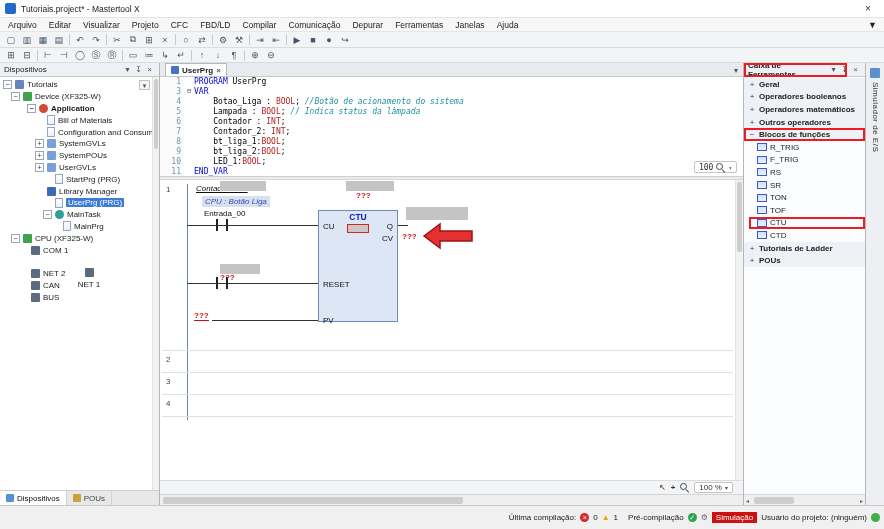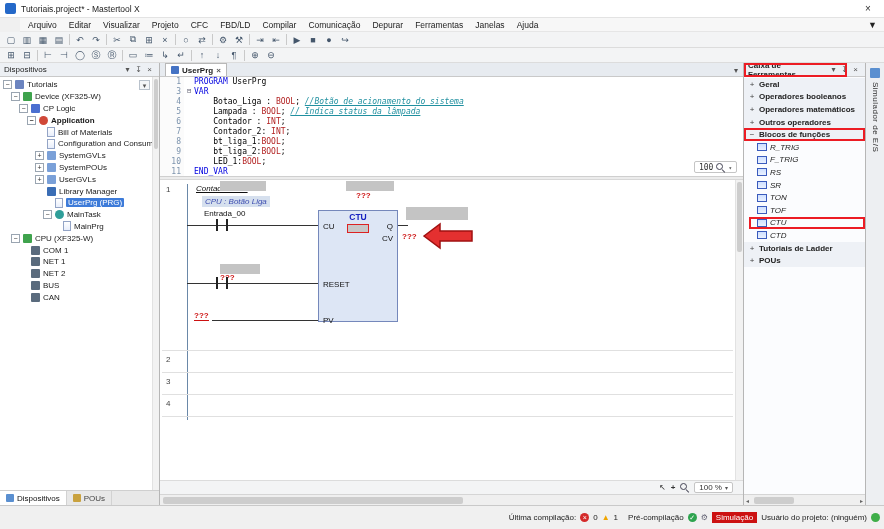--- a/index.html
+++ b/index.html
@@ -7,21 +7,21 @@
   body{font-family:"Liberation Sans",sans-serif;font-size:8px;color:#1a1a1a;background:#f0f0f0;overflow:hidden;}
   .window{position:relative;width:884px;height:529px;background:#f0f0f0;overflow:hidden;}
 
   
   .titlebar{height:18px;background:#fff;display:flex;align-items:center;padding:0 5px;gap:5px;border-bottom:1px solid #e3e3e3;}
   .app-icon{width:11px;height:11px;background:#2468c8;border-radius:2px;flex:none;}
   .title-text{font-size:8.5px;color:#222;}
   .win-btn{margin-left:auto;width:22px;text-align:center;font-size:10px;color:#333;}
 
   
-  .menubar{height:14px;display:flex;align-items:center;padding:0 2px;background:#f7f7f7;border-bottom:1px solid #e6e6e6;position:relative;margin-left:20px;}
+  .menubar{height:14px;display:flex;align-items:center;padding:0 2px;background:#f7f7f7;border-bottom:1px solid #e6e6e6;position:relative;}
   .menu-item{padding:0 6px;font-size:8.5px;color:#1c1c1c;}
   .filter-icon{position:absolute;right:7px;top:2px;color:#222;font-size:9px;}
 
   
   .toolbar{display:flex;align-items:center;padding:0 3px;background:#f3f4f5;border-bottom:1px solid #dcdcdc;}
   #toolbar1{height:16px;}#toolbar2{height:15px;}
   .tb-icon{width:16px;height:13px;display:flex;align-items:center;justify-content:center;font-size:9px;color:#44566b;}
   .tb-sep{width:1px;height:11px;background:#c9c9c9;margin:0 2px;}
 
   
@@ -63,21 +63,21 @@
   .tabbar{height:14px;background:#e7ebf0;display:flex;align-items:flex-end;border-bottom:1px solid #c9c9c9;position:relative;}
   .etab{height:13px;background:#fff;border:1px solid #b8b8b8;border-bottom:none;display:flex;align-items:center;gap:3px;padding:0 5px;margin-left:5px;font-size:8px;font-weight:bold;}
   .eticon{width:8px;height:8px;background:#4573c4;border-radius:1px;}
   .etab-close{font-weight:bold;color:#555;}
   .tab-dd{position:absolute;right:5px;top:3px;color:#555;font-size:8px;}
   .code-pane{height:100px;position:relative;background:#fff;font-family:"DejaVu Sans Mono","Liberation Mono",monospace;font-size:8px;border-bottom:1px solid #cfcfcf;overflow:hidden;}
   .code-line{display:flex;height:10px;line-height:10px;white-space:pre;}
   .gutter{width:24px;text-align:right;color:#7c93ad;padding-right:3px;flex:none;background:#fbfbfb;}
   .fold{width:10px;flex:none;text-align:center;color:#667;font-size:7px;}
   .fold.has{line-height:9px;}
-  .kw{color:#0000e0;}.ty{color:#b22222;}.cm{color:#2090a0;font-style:italic;text-decoration:underline;}.id{color:#000;}
+  .kw{color:#0000e0;}.ty{color:#b22222;}.cm{color:#2090a0;font-style:italic;}.id{color:#000;}
   .code-zoom{position:absolute;right:6px;bottom:3px;display:flex;align-items:center;gap:3px;background:#fff;border:1px solid #c5c5c5;border-radius:2px;padding:0 4px;height:12px;font-size:8px;color:#333;}
   .splitter{height:3px;background:#ececec;border-bottom:1px solid #d8d8d8;}
   .mag{position:relative;width:9px;height:9px;display:inline-block;}
   .mag::before{content:"";position:absolute;left:0;top:0;width:5px;height:5px;border:1px solid #445;border-radius:50%;}
   .mag::after{content:"";position:absolute;left:6px;top:6px;width:4px;height:1px;background:#445;transform:rotate(45deg);transform-origin:left center;}
 
   
   .ladder-pane{flex:1;position:relative;background:#fff;overflow:hidden;}
   .rail{position:absolute;left:27px;top:4px;width:1px;height:236px;background:#6a88a8;}
   .wire{position:absolute;background:#333;height:1px;}
@@ -99,21 +99,21 @@
   .ladder-controls{height:14px;display:flex;align-items:center;justify-content:flex-end;gap:5px;padding:0 10px;background:#f3f4f5;border-top:1px solid #dcdcdc;font-size:8px;color:#333;}
   .zoom-box{display:flex;align-items:center;gap:3px;border:1px solid #c5c5c5;background:#fff;border-radius:2px;padding:0 4px;height:11px;}
   .hscroll{height:11px;background:#efefef;border-top:1px solid #d5d5d5;position:relative;}
   .hthumb{position:absolute;top:2px;left:3px;height:7px;width:300px;background:#cdcdcd;border-radius:2px;}
 
   
   .right-col{width:122px;display:flex;flex-direction:column;background:#f7f8fa;border-right:1px solid #b6b6b6;}
   .toolbox-items{flex:1;background:#fbfcfe;padding-top:1px;position:relative;}
   .tbx-row{height:12.6px;display:flex;align-items:center;gap:3px;padding-left:4px;position:relative;white-space:nowrap;}
   .tbx-row.cat{font-weight:bold;color:#222;background:#eef1f6;}
-  .tbx-row.item{padding-left:13px;color:#222;font-style:italic;}
+  .tbx-row.item{padding-left:13px;color:#222;}
   .tbx-exp{width:8px;text-align:center;color:#444;font-weight:normal;flex:none;}
   .block-icon{width:10px;height:8px;border:1px solid #3a5bbd;background:linear-gradient(#cfe0ff,#eaf1ff);flex:none;}
   .annot-full::after,.annot-item::after{content:"";position:absolute;top:0;bottom:0;right:0;border:2px solid #ec1c24;pointer-events:none;}
   .annot-full::after{left:0;}
   .annot-item::after{left:5px;}
   .annot-box{position:absolute;left:0;top:0;width:103px;height:14px;border:2px solid #ec1c24;pointer-events:none;}
   .rp-scroll{height:11px;border-top:1px solid #d5d5d5;background:#efefef;display:flex;align-items:center;justify-content:space-between;padding:0 2px;position:relative;}
   .rp-arrow{font-size:6px;color:#666;}
   .rp-thumb{position:absolute;left:10px;top:2px;width:40px;height:7px;background:#cdcdcd;border-radius:2px;}
 
@@ -227,25 +227,20 @@
             <div class="tree-row" style="padding-left: 3px;">
               <span class="expander">−</span>
               <span class="ticon ic-project"></span>
               <span class="tlabel">Tutoriais</span>
             </div>
             <div class="tree-row" style="padding-left: 11px;">
               <span class="expander">−</span>
               <span class="ticon ic-device"></span>
               <span class="tlabel">Device (XF325-W)</span>
             </div>
-            <div class="tree-row" style="padding-left: 19px;">
-              <span class="expander">−</span>
-              <span class="ticon ic-logic"></span>
-              <span class="tlabel">CP Logic</span>
-            </div>
             <div class="tree-row bold" style="padding-left: 27px;">
               <span class="expander">−</span>
               <span class="ticon ic-app"></span>
               <span class="tlabel">Application</span>
             </div>
             <div class="tree-row" style="padding-left: 35px;">
               <span class="expander ehidden"></span>
               <span class="ticon ic-doc"></span>
               <span class="tlabel">Bill of Materials</span>
             </div>
@@ -262,20 +257,25 @@
             <div class="tree-row" style="padding-left: 35px;">
               <span class="expander">+</span>
               <span class="ticon ic-folder"></span>
               <span class="tlabel">SystemPOUs</span>
             </div>
             <div class="tree-row" style="padding-left: 35px;">
               <span class="expander">+</span>
               <span class="ticon ic-folder"></span>
               <span class="tlabel">UserGVLs</span>
             </div>
+            <div class="tree-row" style="padding-left: 43px;">
+              <span class="expander ehidden"></span>
+              <span class="ticon ic-prg"></span>
+              <span class="tlabel">StartPrg (PRG)</span>
+            </div>
             <div class="tree-row" style="padding-left: 35px;">
               <span class="expander ehidden"></span>
               <span class="ticon ic-lib"></span>
               <span class="tlabel">Library Manager</span>
             </div>
             <div class="tree-row selected" style="padding-left: 43px;">
               <span class="expander ehidden"></span>
               <span class="ticon ic-prg"></span>
               <span class="tlabel">UserPrg (PRG)</span>
             </div>
@@ -292,39 +292,39 @@
             <div class="tree-row" style="padding-left: 11px;">
               <span class="expander">−</span>
               <span class="ticon ic-cpu"></span>
               <span class="tlabel">CPU (XF325-W)</span>
             </div>
             <div class="tree-row" style="padding-left: 19px;">
               <span class="expander ehidden"></span>
               <span class="ticon ic-port"></span>
               <span class="tlabel">COM 1</span>
             </div>
-            <div class="tree-row" style="padding-left: 19px;">
+            <div class="tree-row" style="padding-left: 19px; flex-direction: column;">
               <span class="expander ehidden"></span>
               <span class="ticon ic-port"></span>
               <span class="tlabel">NET 1</span>
             </div>
             <div class="tree-row" style="padding-left: 19px;">
               <span class="expander ehidden"></span>
               <span class="ticon ic-port"></span>
               <span class="tlabel">NET 2</span>
             </div>
             <div class="tree-row" style="padding-left: 19px;">
               <span class="expander ehidden"></span>
               <span class="ticon ic-port"></span>
+              <span class="tlabel">CAN</span>
+            </div>
+            <div class="tree-row" style="padding-left: 19px;">
+              <span class="expander ehidden"></span>
+              <span class="ticon ic-port"></span>
               <span class="tlabel">BUS</span>
-            </div>
-            <div class="tree-row" style="padding-left: 19px;">
-              <span class="expander ehidden"></span>
-              <span class="ticon ic-port"></span>
-              <span class="tlabel">CAN</span>
             </div>
           </div>
         <span class="tree-root-dd">▾</span>
         <div class="tree-scroll">
           <div class="tree-thumb"></div>
         </div>
       </div>
       <div class="bottom-tabs">
         <span class="btab active">
           <span class="bticon"></span>

